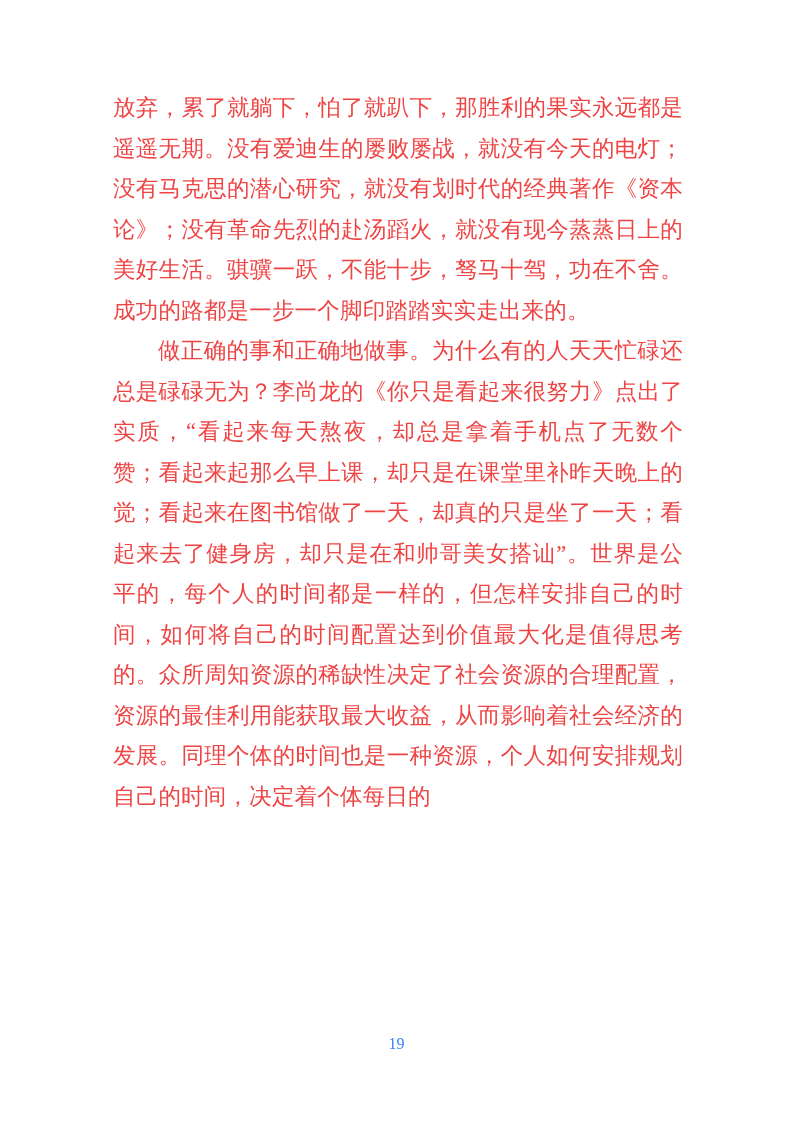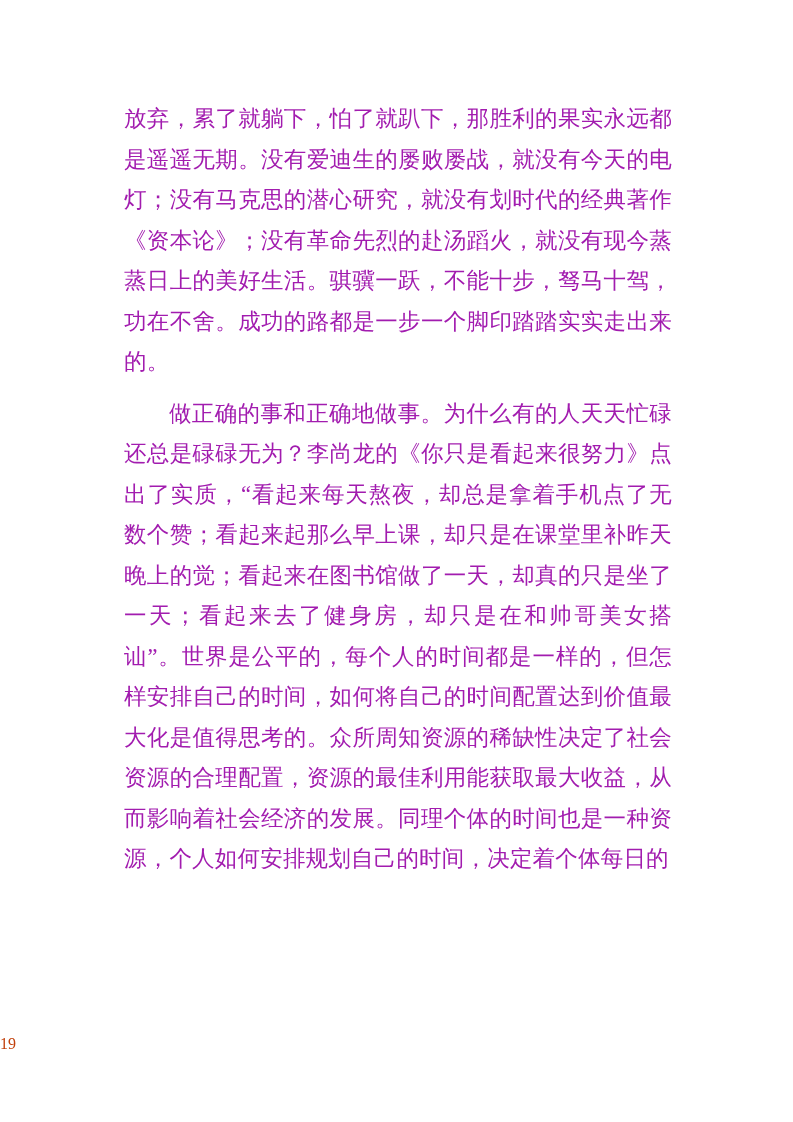--- a/index.html
+++ b/index.html
@@ -21,38 +21,38 @@
   }
   .page-inner {
     position: absolute;
     left: 113px;
     top: 88px;
     width: 570px;
   }
   .para {
     font-size: 22.5px;
     line-height: 40.5px;
-    color: #a21caf;
+    color: #ef4444;
     text-align: justify;
     text-justify: inter-ideograph;
     letter-spacing: 0.2px;
-    margin: 11px;
+    margin: 0;
     font-family: "Liberation Serif", "DejaVu Serif", serif;
   }
   .para.indent {
     text-indent: 45px;
   }
   .page-number {
     position: absolute;
     left: 0;
     right: 0;
     top: 1035px;
-    text-align: left;
+    text-align: center;
     font-size: 16px;
-    color: #c2410c;
+    color: #3b82f6;
     font-family: "Liberation Serif", "DejaVu Serif", serif;
   }
 </style>
 </head>
 <body>
 
 <div class="page">
   <div class="page-inner">
     <p class="para">放弃，累了就躺下，怕了就趴下，那胜利的果实永远都是遥遥无期。没有爱迪生的屡败屡战，就没有今天的电灯；没有马克思的潜心研究，就没有划时代的经典著作《资本论》；没有革命先烈的赴汤蹈火，就没有现今蒸蒸日上的美好生活。骐骥一跃，不能十步，驽马十驾，功在不舍。成功的路都是一步一个脚印踏踏实实走出来的。</p>
     <p class="para indent">做正确的事和正确地做事。为什么有的人天天忙碌还总是碌碌无为？李尚龙的《你只是看起来很努力》点出了实质，“看起来每天熬夜，却总是拿着手机点了无数个赞；看起来起那么早上课，却只是在课堂里补昨天晚上的觉；看起来在图书馆做了一天，却真的只是坐了一天；看起来去了健身房，却只是在和帅哥美女搭讪”。世界是公平的，每个人的时间都是一样的，但怎样安排自己的时间，如何将自己的时间配置达到价值最大化是值得思考的。众所周知资源的稀缺性决定了社会资源的合理配置，资源的最佳利用能获取最大收益，从而影响着社会经济的发展。同理个体的时间也是一种资源，个人如何安排规划自己的时间，决定着个体每日的</p>

